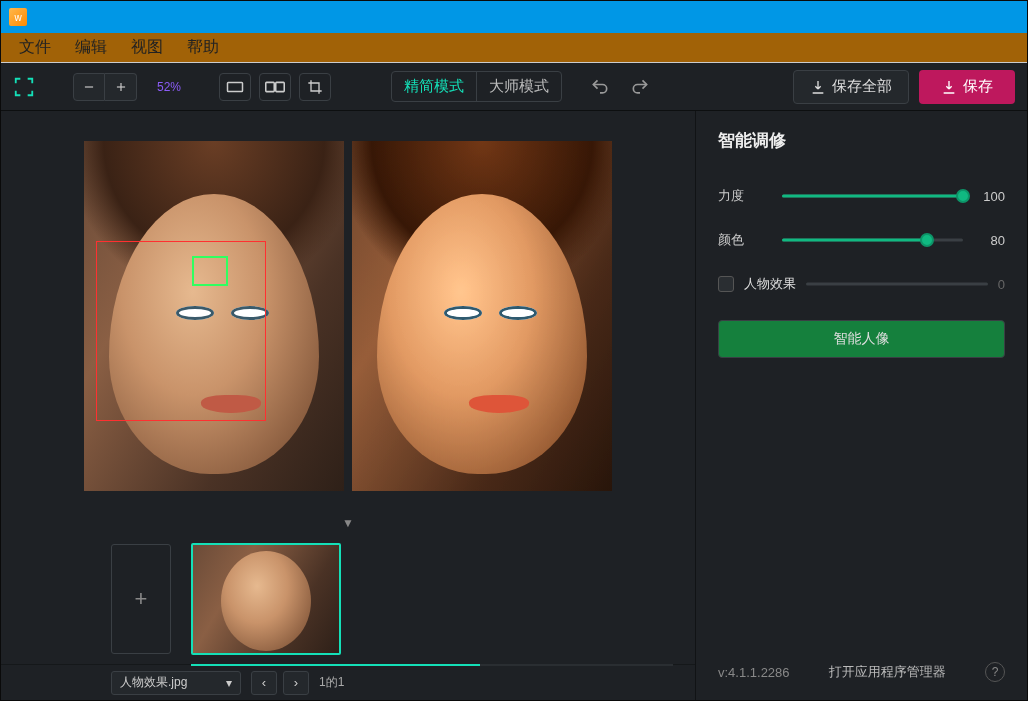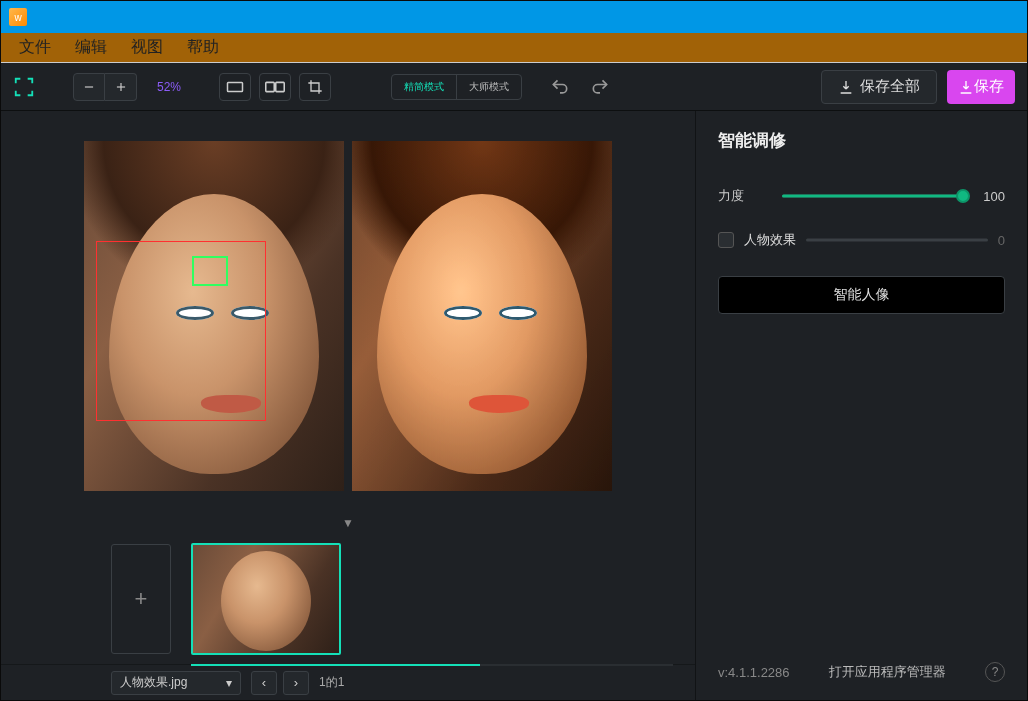--- a/index.html
+++ b/index.html
@@ -14,25 +14,25 @@
   .toolbar { background: #1e2125; height: 48px; display: flex; align-items: center; padding: 0 12px; gap: 10px; border-bottom: 1px solid #0d0f10; }
   .iconbtn { width: 32px; height: 28px; border: 1px solid #3a3f44; border-radius: 4px; display: flex; align-items: center; justify-content: center; color: #bbb; cursor: pointer; background:#24282c;}
   .fit-icon { color: #14b8a6; border: none; background: transparent; }
   .zoomgroup { display: flex; align-items: center; gap: 0; }
   .zoomgroup .iconbtn { border-radius: 4px 0 0 4px; }
   .zoomgroup .iconbtn + .iconbtn { border-radius: 0 4px 4px 0; border-left: none; }
   .zoomlabel { margin-left: 10px; color: #8b5cf6; font-size: 12px; }
   .spacer-sm { width: 18px; }
   .viewmode-group { display: flex; align-items: center; gap: 8px; }
   .modepair { display:flex; border:1px solid #3a3f44; border-radius:4px; overflow:hidden; }
-  .modepair .mbtn { padding: 5px 12px; font-size:10px; color:#bbb; cursor:pointer; }
+  .modepair .mbtn { padding: 5px 12px; font-size:15px; color:#bbb; cursor:pointer; }
   .modepair .mbtn.active { color:#14e0b8; border-right:1px solid #3a3f44; }
   .flex1 { flex: 1; }
   .saveall-btn { height: 34px; padding: 0 16px; border:1px solid #3a3f44; border-radius:4px; background:#24282c; color:#ddd; display:flex; align-items:center; gap:6px; cursor:pointer; font-size:15px;}
-  .save-btn { height: 34px; padding: 0 11px; border-radius:4px; background:#d946ef; color:#fff; display:flex; align-items:center; cursor:pointer; border:none; font-size:15px;}
+  .save-btn { height: 34px; padding: 0 22px; border-radius:4px; background:#be185d; color:#fff; display:flex; align-items:center; gap:6px; cursor:pointer; border:none; font-size:15px;}
   .undo-redo { display:flex; gap:20px; align-items:center; margin: 0 18px;}
   .undo-redo .uicon { color:#888; cursor:pointer; font-size:18px;}
   
   .main { flex:1; display:flex; min-height:0; }
   .canvas-pane { flex:1; display:flex; flex-direction:column; background:#1e2125; min-width:0; }
   .viewer { flex:1; display:flex; align-items:flex-start; justify-content:center; gap:8px; padding: 30px 20px 8px 20px; }
   .imgwrap { position:relative; width: 260px; height: 350px; background:linear-gradient(120deg,#6b4b38 0%, #8a5f44 30%, #4a3225 70%, #2e2018 100%); overflow:hidden;}
   .face { position:absolute; left:50%; top:55%; transform:translate(-50%,-50%); width:210px; height:280px; border-radius: 50% 50% 48% 48% / 58% 58% 42% 42%; background:radial-gradient(ellipse at 40% 35%, #e6b98f 0%, #c9936a 40%, #8a5d3f 80%, #5a3c28 100%);}
   .eye { position:absolute; width:38px; height:14px; background:#fff; border-radius:50%; box-shadow: inset 0 0 0 3px #3a5a6a;}
   .eye.l { left:32%; top:40%; }
@@ -65,21 +65,21 @@
   .slider-row { display:flex; align-items:center; height:36px; gap:10px;}
   .slider-row .lbl { width:54px; color:#ccc; font-size:13px;}
   .slider-row .val { width:32px; text-align:right; color:#ccc; font-size:13px;}
   .slider { flex:1; height:20px; position:relative; cursor:pointer;}
   .slider .track { position:absolute; left:0; right:0; top:50%; transform:translateY(-50%); height:3px; background:#3a3f44; border-radius:2px;}
   .slider .filled { position:absolute; left:0; top:50%; transform:translateY(-50%); height:3px; background:#10b981; border-radius:2px;}
   .slider .knob { position:absolute; top:50%; transform:translate(-50%,-50%); width:14px; height:14px; border-radius:50%; background:#10b981; border:2px solid #0d9468;}
   .slider.disabled .filled { background:#2c3136;}
   .check-row { display:flex; align-items:center; height:36px; gap:10px;}
   .checkbox { width:16px; height:16px; border:1px solid #555; border-radius:3px; background:#2a2e32; cursor:pointer; flex-shrink:0;}
-  .panel-btn { margin-top:10px; height:38px; border:1px solid #3a3f44; border-radius:4px; background:#000000; color:#ddd; display:flex; align-items:center; justify-content:center; cursor:pointer; font-size:14px;}
+  .panel-btn { margin-top:10px; height:38px; border:1px solid #3a3f44; border-radius:4px; background:#15803d; color:#ddd; display:flex; align-items:center; justify-content:center; cursor:pointer; font-size:14px;}
   .applink { color:#bbb; cursor:pointer; }
   svg { display:block; }
 </style>
 </head>
 <body>
 
 <div class="titlebar">
   <div class="logo">w</div>
 </div>
 
@@ -228,20 +228,29 @@
     <div class="slider-row">
       <span class="lbl">力度</span>
       <div class="slider">
         <div class="track"></div>
           <div class="filled" style="width:100%;"></div>
           <div class="knob" style="left:100%;"></div>
       </div>
       <span class="val">100</span>
     </div>
 
+    <div class="slider-row">
+      <span class="lbl">颜色</span>
+      <div class="slider">
+        <div class="track"></div>
+          <div class="filled" style="width:80%;"></div>
+          <div class="knob" style="left:80%;"></div>
+      </div>
+      <span class="val">80</span>
+    </div>
 
     <div class="check-row">
       <div class="checkbox"></div>
       <span class="lbl" style="width:auto;">人物效果</span>
       <div class="slider disabled" style="flex:1;">
         <div class="track"></div>
           <div class="filled" style="width:0%;"></div>
       </div>
       <span class="val" style="color:#666;">0</span>
     </div>

